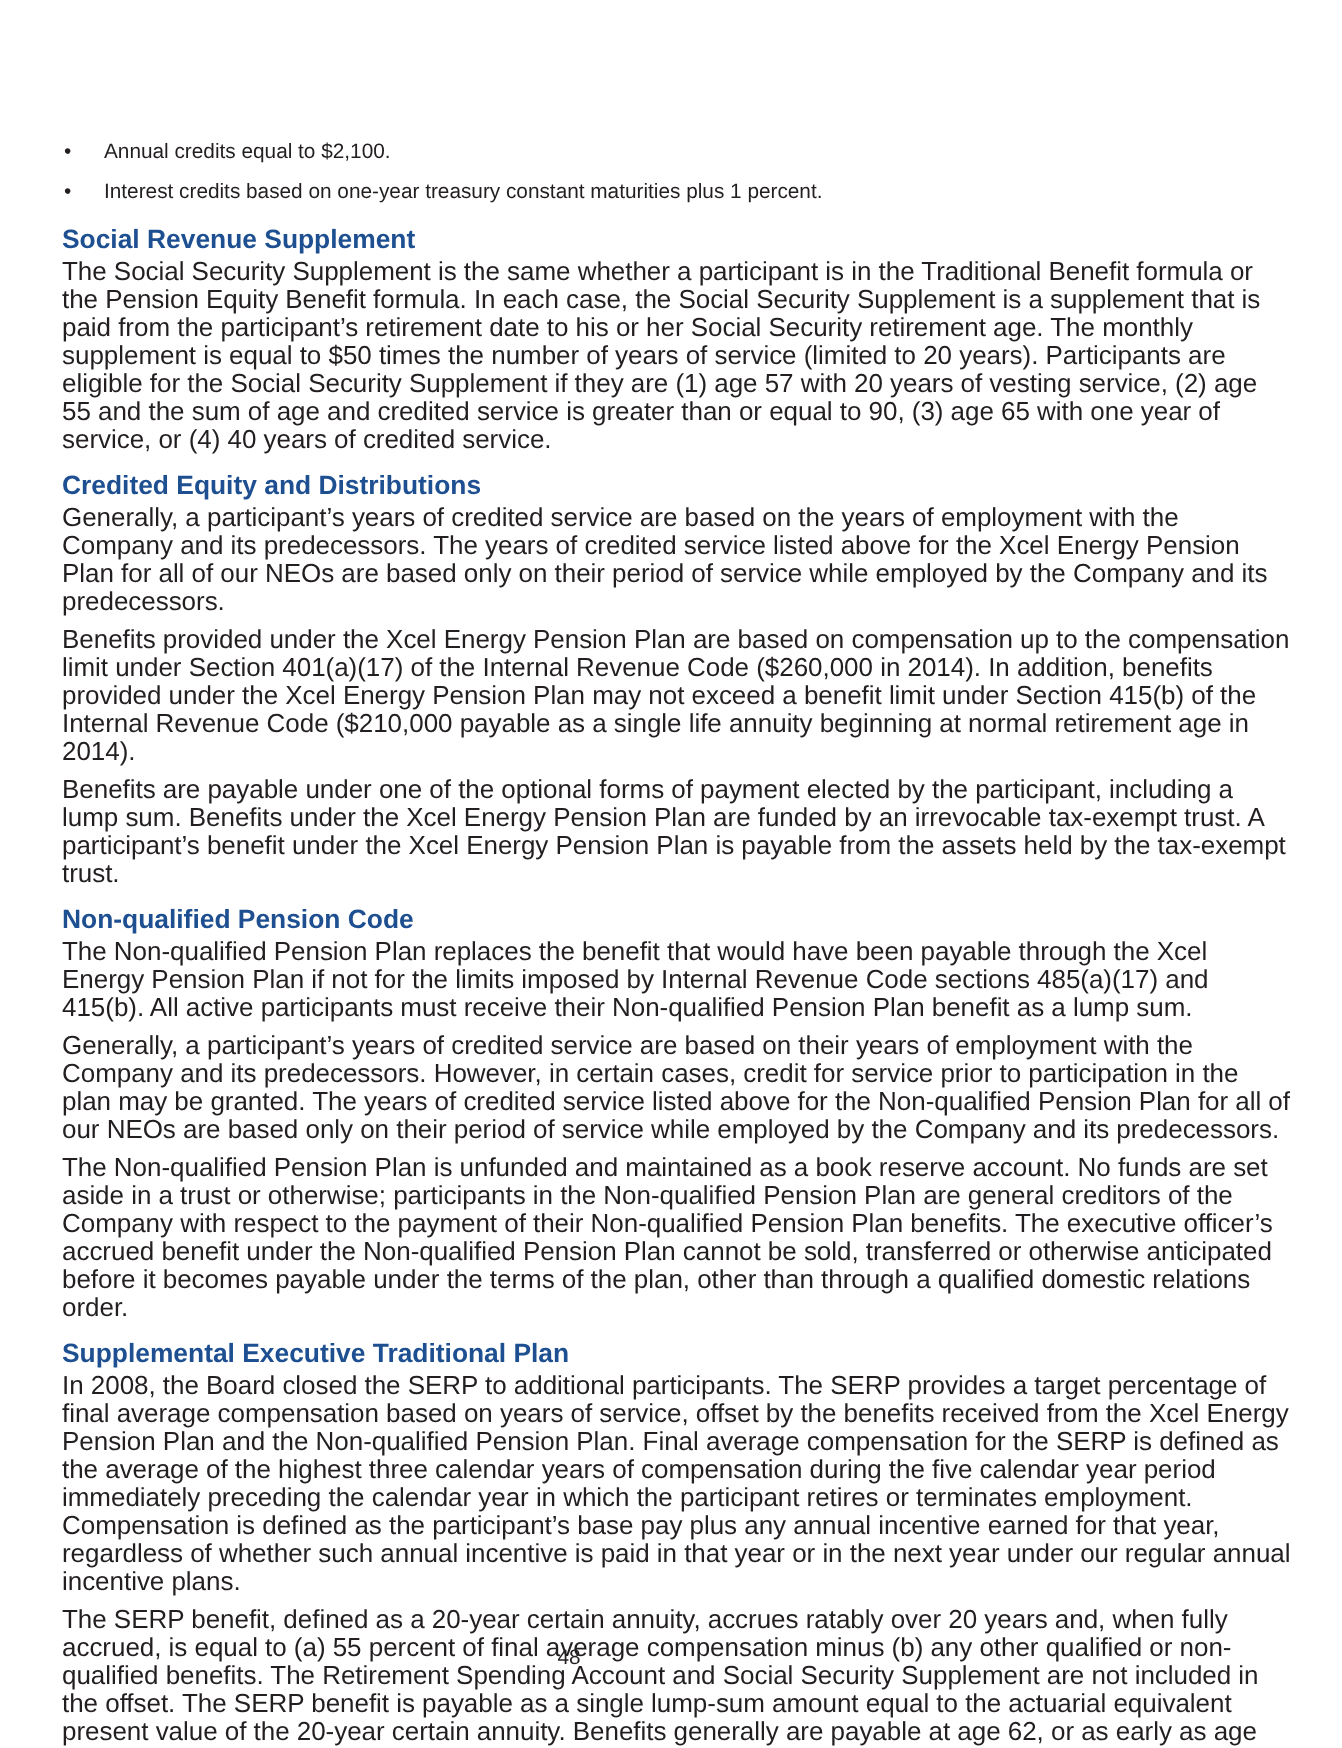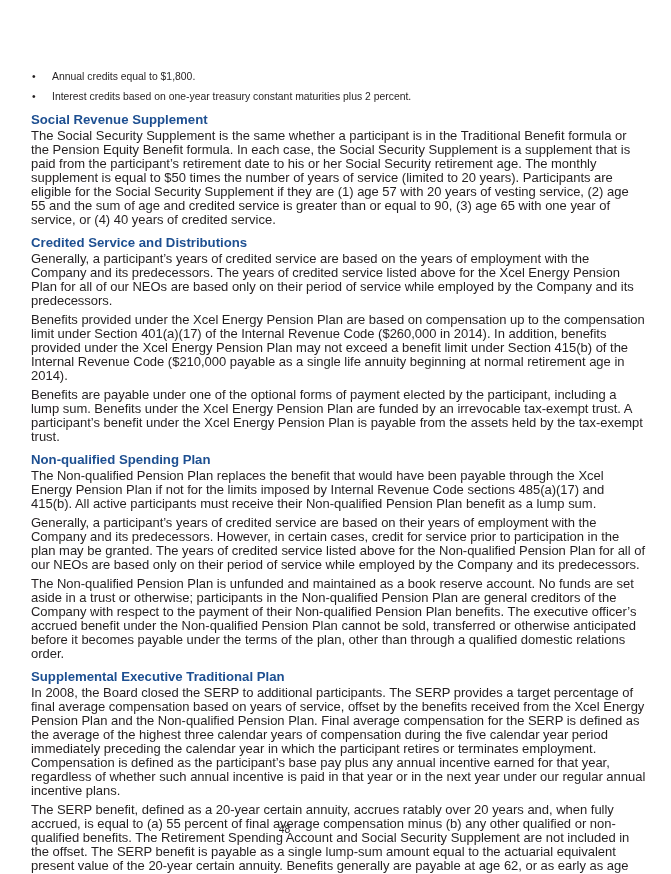--- a/index.html
+++ b/index.html
@@ -63,42 +63,42 @@
     }
   </style>
 </head>
 <body>
 
 <div class="page">
 
   <ul class="bullets">
     <li>
       <span class="dot">•</span>
-      <span>Annual credits equal to $1,800.</span>
+      <span>Annual credits equal to $2,100.</span>
     </li>
     <li>
       <span class="dot">•</span>
-      <span>Interest credits based on one-year treasury constant maturities plus 2 percent.</span>
+      <span>Interest credits based on one-year treasury constant maturities plus 1 percent.</span>
     </li>
   </ul>
 
   <section>
     <h2>Social Revenue Supplement</h2>
     <p>The Social Security Supplement is the same whether a participant is in the Traditional Benefit formula or the Pension Equity Benefit formula. In each case, the Social Security Supplement is a supplement that is paid from the participant’s retirement date to his or her Social Security retirement age. The monthly supplement is equal to $50 times the number of years of service (limited to 20 years). Participants are eligible for the Social Security Supplement if they are (1) age 57 with 20 years of vesting service, (2) age 55 and the sum of age and credited service is greater than or equal to 90, (3) age 65 with one year of service, or (4) 40 years of credited service.</p>
   </section>
 
   <section>
-    <h2>Credited Service and Distributions</h2>
+    <h2>Credited Equity and Distributions</h2>
     <p>Generally, a participant’s years of credited service are based on the years of employment with the Company and its predecessors. The years of credited service listed above for the Xcel Energy Pension Plan for all of our NEOs are based only on their period of service while employed by the Company and its predecessors.</p>
     <p>Benefits provided under the Xcel Energy Pension Plan are based on compensation up to the compensation limit under Section 401(a)(17) of the Internal Revenue Code ($260,000 in 2014). In addition, benefits provided under the Xcel Energy Pension Plan may not exceed a benefit limit under Section 415(b) of the Internal Revenue Code ($210,000 payable as a single life annuity beginning at normal retirement age in 2014).</p>
     <p>Benefits are payable under one of the optional forms of payment elected by the participant, including a lump sum. Benefits under the Xcel Energy Pension Plan are funded by an irrevocable tax-exempt trust. A participant’s benefit under the Xcel Energy Pension Plan is payable from the assets held by the tax-exempt trust.</p>
   </section>
 
   <section>
-    <h2>Non-qualified Spending Plan</h2>
+    <h2>Non-qualified Pension Code</h2>
     <p>The Non-qualified Pension Plan replaces the benefit that would have been payable through the Xcel Energy Pension Plan if not for the limits imposed by Internal Revenue Code sections 485(a)(17) and 415(b). All active participants must receive their Non-qualified Pension Plan benefit as a lump sum.</p>
     <p>Generally, a participant’s years of credited service are based on their years of employment with the Company and its predecessors. However, in certain cases, credit for service prior to participation in the plan may be granted. The years of credited service listed above for the Non-qualified Pension Plan for all of our NEOs are based only on their period of service while employed by the Company and its predecessors.</p>
     <p>The Non-qualified Pension Plan is unfunded and maintained as a book reserve account. No funds are set aside in a trust or otherwise; participants in the Non-qualified Pension Plan are general creditors of the Company with respect to the payment of their Non-qualified Pension Plan benefits. The executive officer’s accrued benefit under the Non-qualified Pension Plan cannot be sold, transferred or otherwise anticipated before it becomes payable under the terms of the plan, other than through a qualified domestic relations order.</p>
   </section>
 
   <section>
     <h2>Supplemental Executive Traditional Plan</h2>
     <p>In 2008, the Board closed the SERP to additional participants. The SERP provides a target percentage of final average compensation based on years of service, offset by the benefits received from the Xcel Energy Pension Plan and the Non-qualified Pension Plan. Final average compensation for the SERP is defined as the average of the highest three calendar years of compensation during the five calendar year period immediately preceding the calendar year in which the participant retires or terminates employment. Compensation is defined as the participant’s base pay plus any annual incentive earned for that year, regardless of whether such annual incentive is paid in that year or in the next year under our regular annual incentive plans.</p>
     <p>The SERP benefit, defined as a 20-year certain annuity, accrues ratably over 20 years and, when fully accrued, is equal to (a) 55 percent of final average compensation minus (b) any other qualified or non-qualified benefits. The Retirement Spending Account and Social Security Supplement are not included in the offset. The SERP benefit is payable as a single lump-sum amount equal to the actuarial equivalent present value of the 20-year certain annuity. Benefits generally are payable at age 62, or as early as age 55, but would be reduced 5 percent for each year that the benefit commencement date precedes age 62.</p>
   </section>

